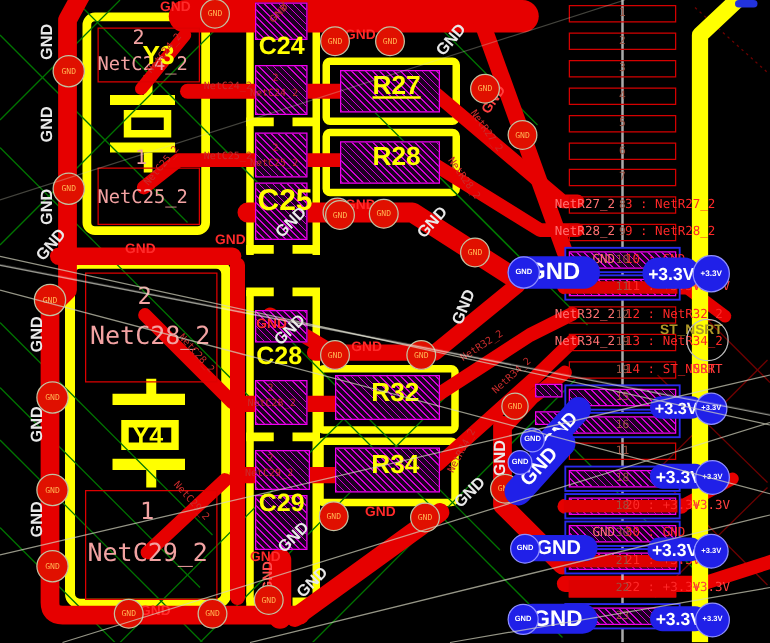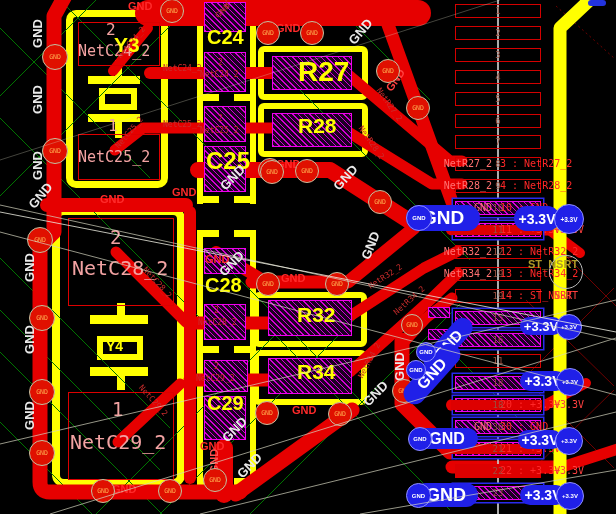--- a/index.html
+++ b/index.html
@@ -236,21 +236,21 @@
       </div>
       <span class="plbl">NetR27_2</span>
       <span class="ptxt">3 : NetR27_2</span>
       <span class="pext"></span>
     </div>
     <div class="prow" style="top: 179.2px;">
       <div class="pp">
         <span class="pnum">9</span>
       </div>
       <span class="plbl">NetR28_2</span>
-      <span class="ptxt">4 : NetR28_2</span>
+      <span class="ptxt">9 : NetR28_2</span>
       <span class="pext"></span>
     </div>
     <div class="prow" style="top: 201.1px;">
       <div class="pp pad-plane">
         <span class="pnum">10</span>
       </div>
       <span class="plbl">GND</span>
       <span class="ptxt">10 : GND</span>
       <span class="pext"></span>
     </div>
@@ -361,26 +361,26 @@
 
   <div class="lab pink z5" style="left:106px;top:22px;font-size:16px;">2</div>
   <div class="lab pink z5" style="left:78px;top:44px;font-size:15px;">NetC24_2</div>
   <div class="lab yel z5" style="left:114px;top:34px;font-size:21px;">Y3</div>
   <div class="lab pink z5" style="left:108px;top:118px;font-size:16px;">1</div>
   <div class="lab pink z5" style="left:78px;top:150px;font-size:15px;">NetC25_2</div>
   <div class="lab pink z5" style="left:110px;top:228px;font-size:19px;">2</div>
   <div class="lab pink z5" style="left:72px;top:258px;font-size:20px;">NetC28_2</div>
   <div class="lab pink z5" style="left:112px;top:400px;font-size:19px;">1</div>
   <div class="lab pink z5" style="left:70px;top:432px;font-size:20px;">NetC29_2</div>
-  <div class="lab yel z5" style="left:106px;top:339px;font-size:14px;">Y4</div>
+  <div class="lab yel z5" style="left:106px;top:339px;font-size:20px;">Y4</div>
   <div class="lab yel z5" style="left:207px;top:27px;font-size:20px;">C24</div>
   <div class="lab yel z5" style="left:206px;top:149px;font-size:24px;">C25</div>
   <div class="lab yel z5" style="left:205px;top:275px;font-size:20px;">C28</div>
   <div class="lab yel z5" style="left:207px;top:393px;font-size:20px;">C29</div>
-  <div class="lab yel z5" style="left:298px;top:58px;font-size:28px;">R27</div>
+  <div class="lab yel z5" style="left:298px;top:58px;font-size:21px;text-decoration:underline;">R27</div>
   <div class="lab yel z5" style="left:298px;top:115px;font-size:21px;">R28</div>
   <div class="lab yel z5" style="left:297px;top:304px;font-size:21px;">R32</div>
   <div class="lab yel z5" style="left:297px;top:361px;font-size:21px;">R34</div>
 
   <div class="lab net8 z5" style="left:218px;top:58px;">2</div>
   <div class="lab net8 z5" style="left:200px;top:70px;">NetC24_2</div>
   <div class="lab net8 z5" style="left:218px;top:114px;">2</div>
   <div class="lab net8 z5" style="left:200px;top:126px;">NetC25_2</div>
   <div class="lab net8 z5" style="left:214px;top:306px;">2</div>
   <div class="lab net8 z5" style="left:198px;top:318px;">NetC28_2</div>

